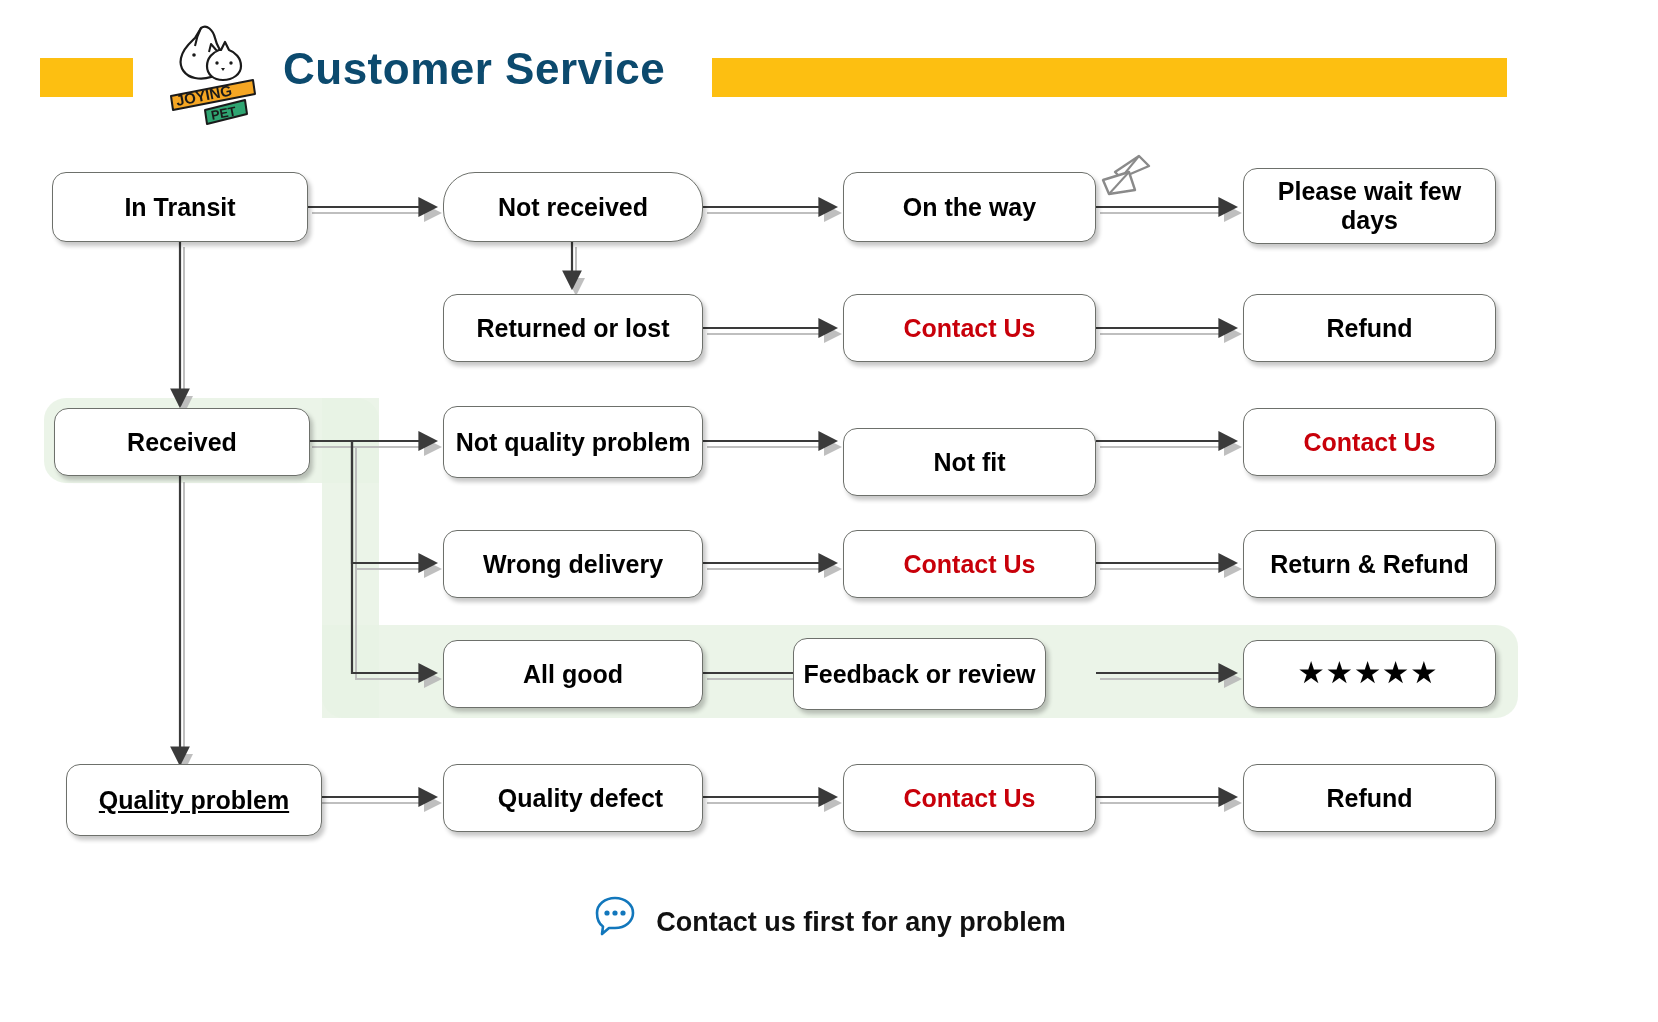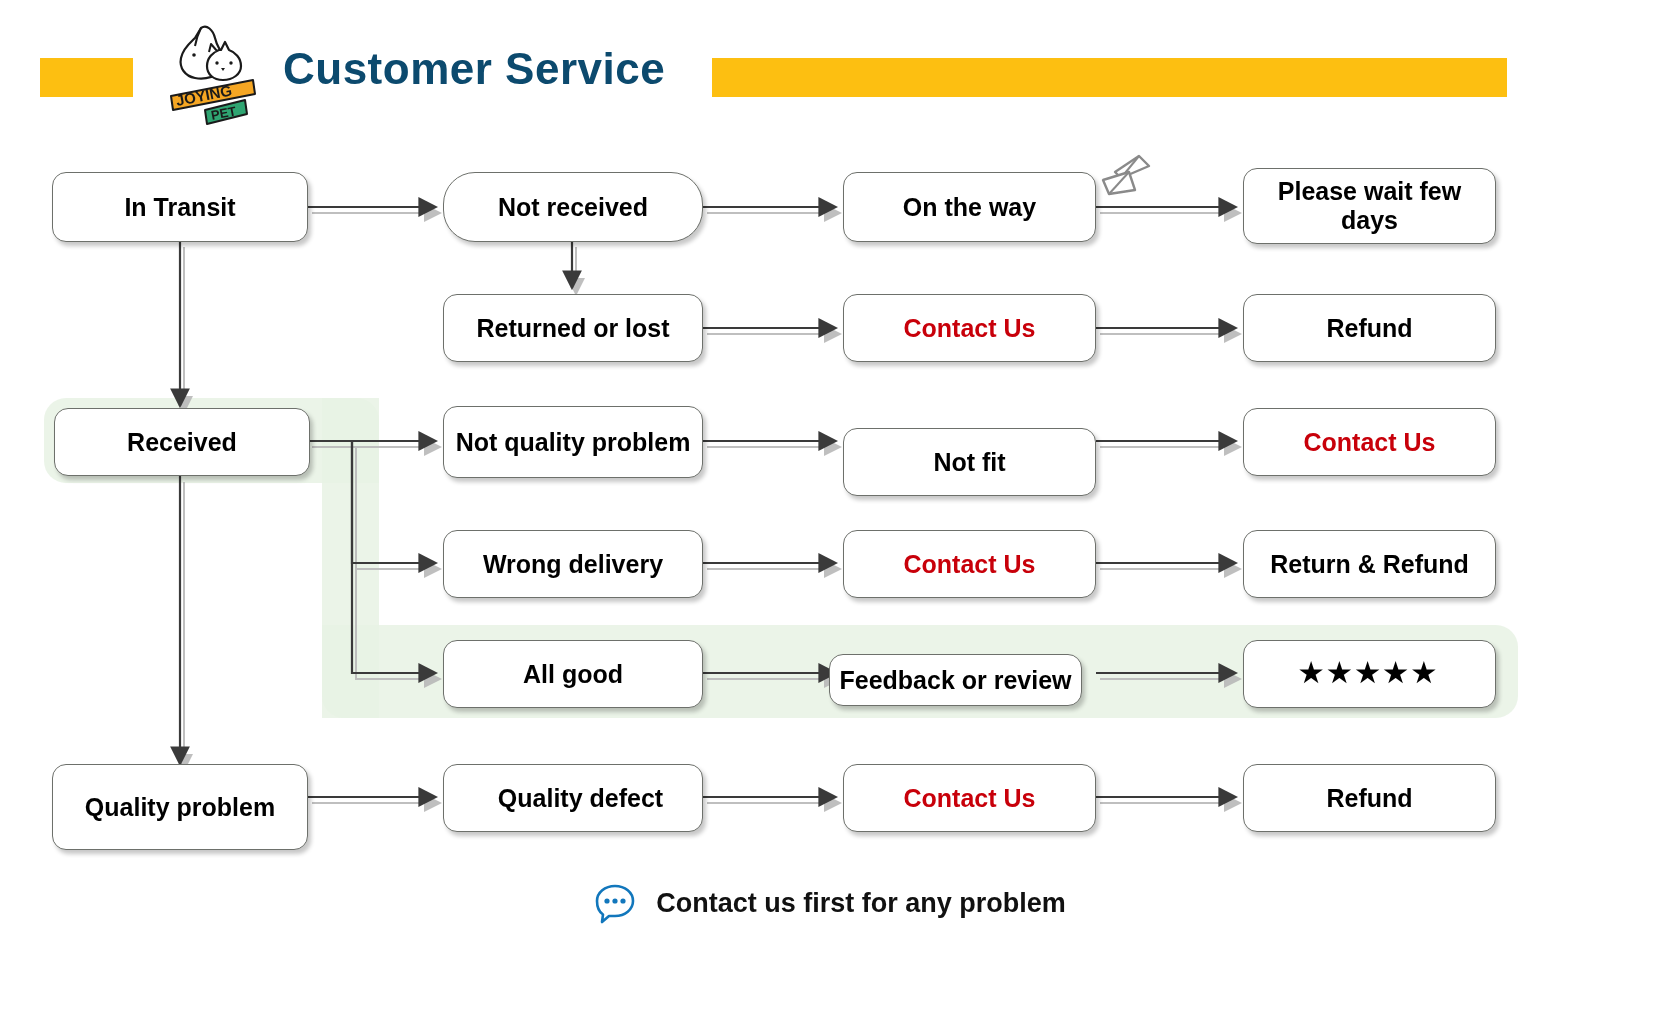--- a/index.html
+++ b/index.html
@@ -84,21 +84,21 @@
   
   #wires { position: absolute; left: 0; top: 0; width: 1658px; height: 1022px; }
 
   
   #plane-icon { position: absolute; left: 1095px; top: 142px; width: 70px; height: 60px; }
 
   
   #footer {
     position: absolute; left: 0; top: 868px;
     width: 1658px; height: 70px;
-    display: flex; align-items: center; justify-content: center;
+    display: flex; align-items: flex-end; justify-content: center;
     gap: 18px;
   }
   #chat-icon { width: 46px; height: 46px; flex: 0 0 auto; }
   #footer-text {
     font-size: 27px; font-weight: bold; color: #111111;
     white-space: nowrap;
   }
 </style>
 </head>
 <body>
@@ -221,25 +221,25 @@
 <div class="node red" style="left:1243px; top:408px; width:253px; height:68px;">Contact Us</div>
 
 <div class="node" style="left:443px; top:530px; width:260px; height:68px;">Wrong delivery</div>
 
 <div class="node red" style="left:843px; top:530px; width:253px; height:68px;">Contact Us</div>
 
 <div class="node" style="left:1243px; top:530px; width:253px; height:68px;">Return &amp; Refund</div>
 
 <div class="node" style="left:443px; top:640px; width:260px; height:68px;">All good</div>
 
-<div class="node" style="left:829px; top:638px; width:253px; height:52px;margin-top:16px;">Feedback or review</div>
+<div class="node" style="left:793px; top:638px; width:253px; height:72px;">Feedback or review</div>
 
 <div class="node stars" style="left:1243px; top:640px; width:253px; height:68px;">★★★★★</div>
 
-<div class="node" style="left:52px;  top:764px; width:256px; height:86px;">Quality problem</div>
+<div class="node" style="left:66px;  top:764px; width:256px; height:72px;text-decoration:underline;">Quality problem</div>
 
 <div class="node" style="left:443px; top:764px; width:260px; height:68px;padding-left:21px;">Quality defect</div>
 
 <div class="node red" style="left:843px; top:764px; width:253px; height:68px;">Contact Us</div>
 
 <div class="node" style="left:1243px; top:764px; width:253px; height:68px;">Refund</div>
 
 <div id="footer">
   <svg id="chat-icon" viewBox="0 0 46 46">
     <path d="M23 6 C33 6 41 12.5 41 21 C41 29.5 33 36 23 36 L17 36 L10 42 L11 34.5

